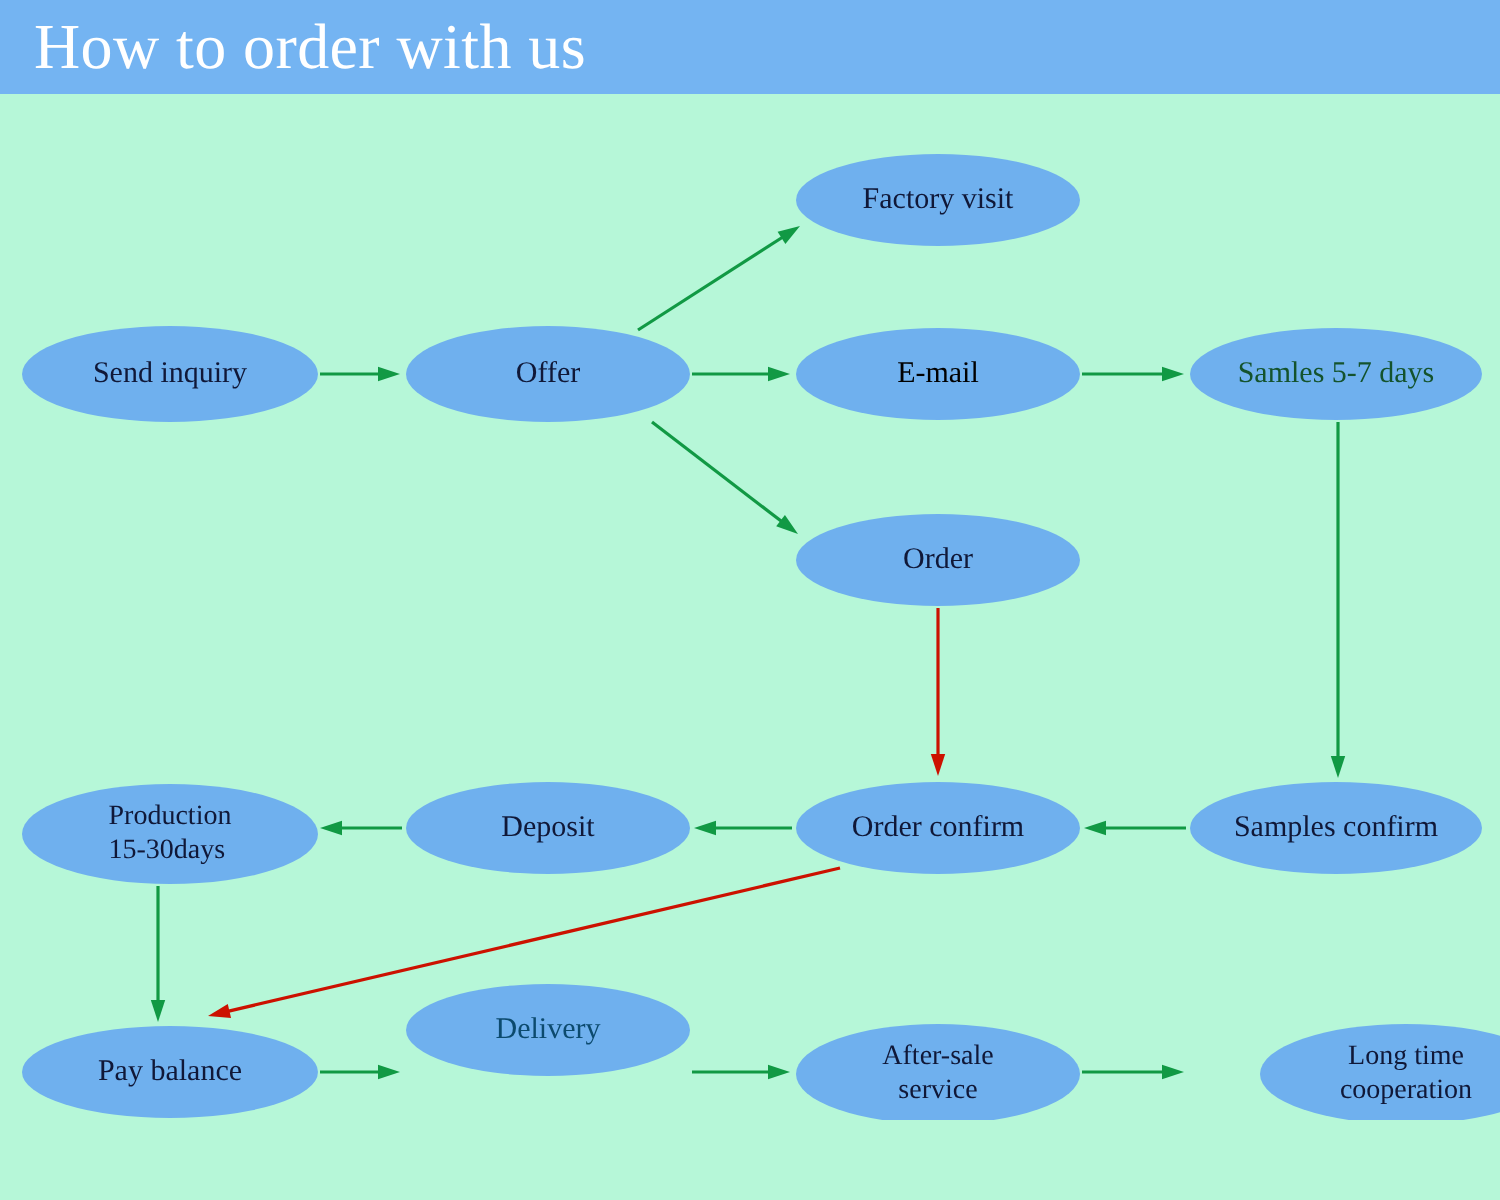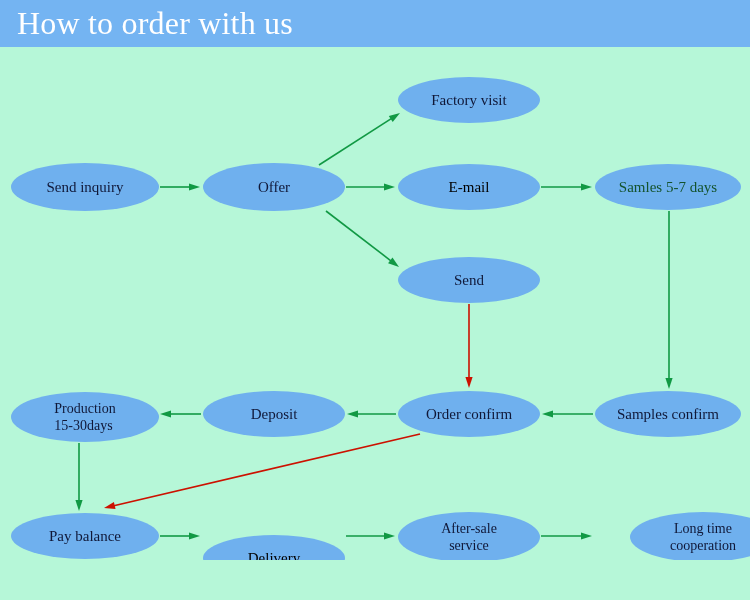--- a/index.html
+++ b/index.html
@@ -157,39 +157,39 @@
       <div class="node" style="left: 203px; top: 163px; width: 142px; height: 48px; background: rgb(111, 176, 238); color: rgb(16, 24, 56);">
         <span class="label">Offer</span>
       </div>
       <div class="node" style="left: 398px; top: 164px; width: 142px; height: 46px; background: rgb(111, 176, 238); color: #000000;">
         <span class="label">E-mail</span>
       </div>
       <div class="node" style="left: 595px; top: 164px; width: 146px; height: 46px; background: rgb(111, 176, 238); color: #14532d;">
         <span class="label">Samles   5-7 days</span>
       </div>
       <div class="node" style="left: 398px; top: 257px; width: 142px; height: 46px; background: rgb(111, 176, 238); color: rgb(16, 24, 56);">
-        <span class="label">Send</span>
+        <span class="label">Order</span>
       </div>
       <div class="node two-line align-left" style="left: 11px; top: 392px; width: 148px; height: 50px; background: rgb(111, 176, 238); color: rgb(16, 24, 56);">
         <span class="label">Production
 15-30days</span>
       </div>
       <div class="node" style="left: 203px; top: 391px; width: 142px; height: 46px; background: rgb(111, 176, 238); color: rgb(16, 24, 56);">
         <span class="label">Deposit</span>
       </div>
       <div class="node" style="left: 398px; top: 391px; width: 142px; height: 46px; background: rgb(111, 176, 238); color: rgb(16, 24, 56);">
         <span class="label">Order confirm</span>
       </div>
       <div class="node" style="left: 595px; top: 391px; width: 146px; height: 46px; background: rgb(111, 176, 238); color: rgb(16, 24, 56);">
         <span class="label">Samples confirm</span>
       </div>
       <div class="node" style="left: 11px; top: 513px; width: 148px; height: 46px; background: rgb(111, 176, 238); color: rgb(16, 24, 56);">
         <span class="label">Pay balance</span>
       </div>
-      <div class="node" style="left: 203px; top: 535px; width: 142px; height: 46px; background: rgb(111, 176, 238); color: #000000;">
+      <div class="node" style="left: 203px; top: 492px; width: 142px; height: 46px; background: rgb(111, 176, 238); color: #0c4a6e;">
         <span class="label">Delivery</span>
       </div>
       <div class="node two-line" style="left: 398px; top: 512px; width: 142px; height: 50px; background: rgb(111, 176, 238); color: rgb(16, 24, 56);">
         <span class="label">After-sale
 service</span>
       </div>
       <div class="node two-line" style="left: 630px; top: 512px; width: 146px; height: 50px; background: rgb(111, 176, 238); color: rgb(16, 24, 56);">
         <span class="label">Long time
 cooperation</span>
       </div>

